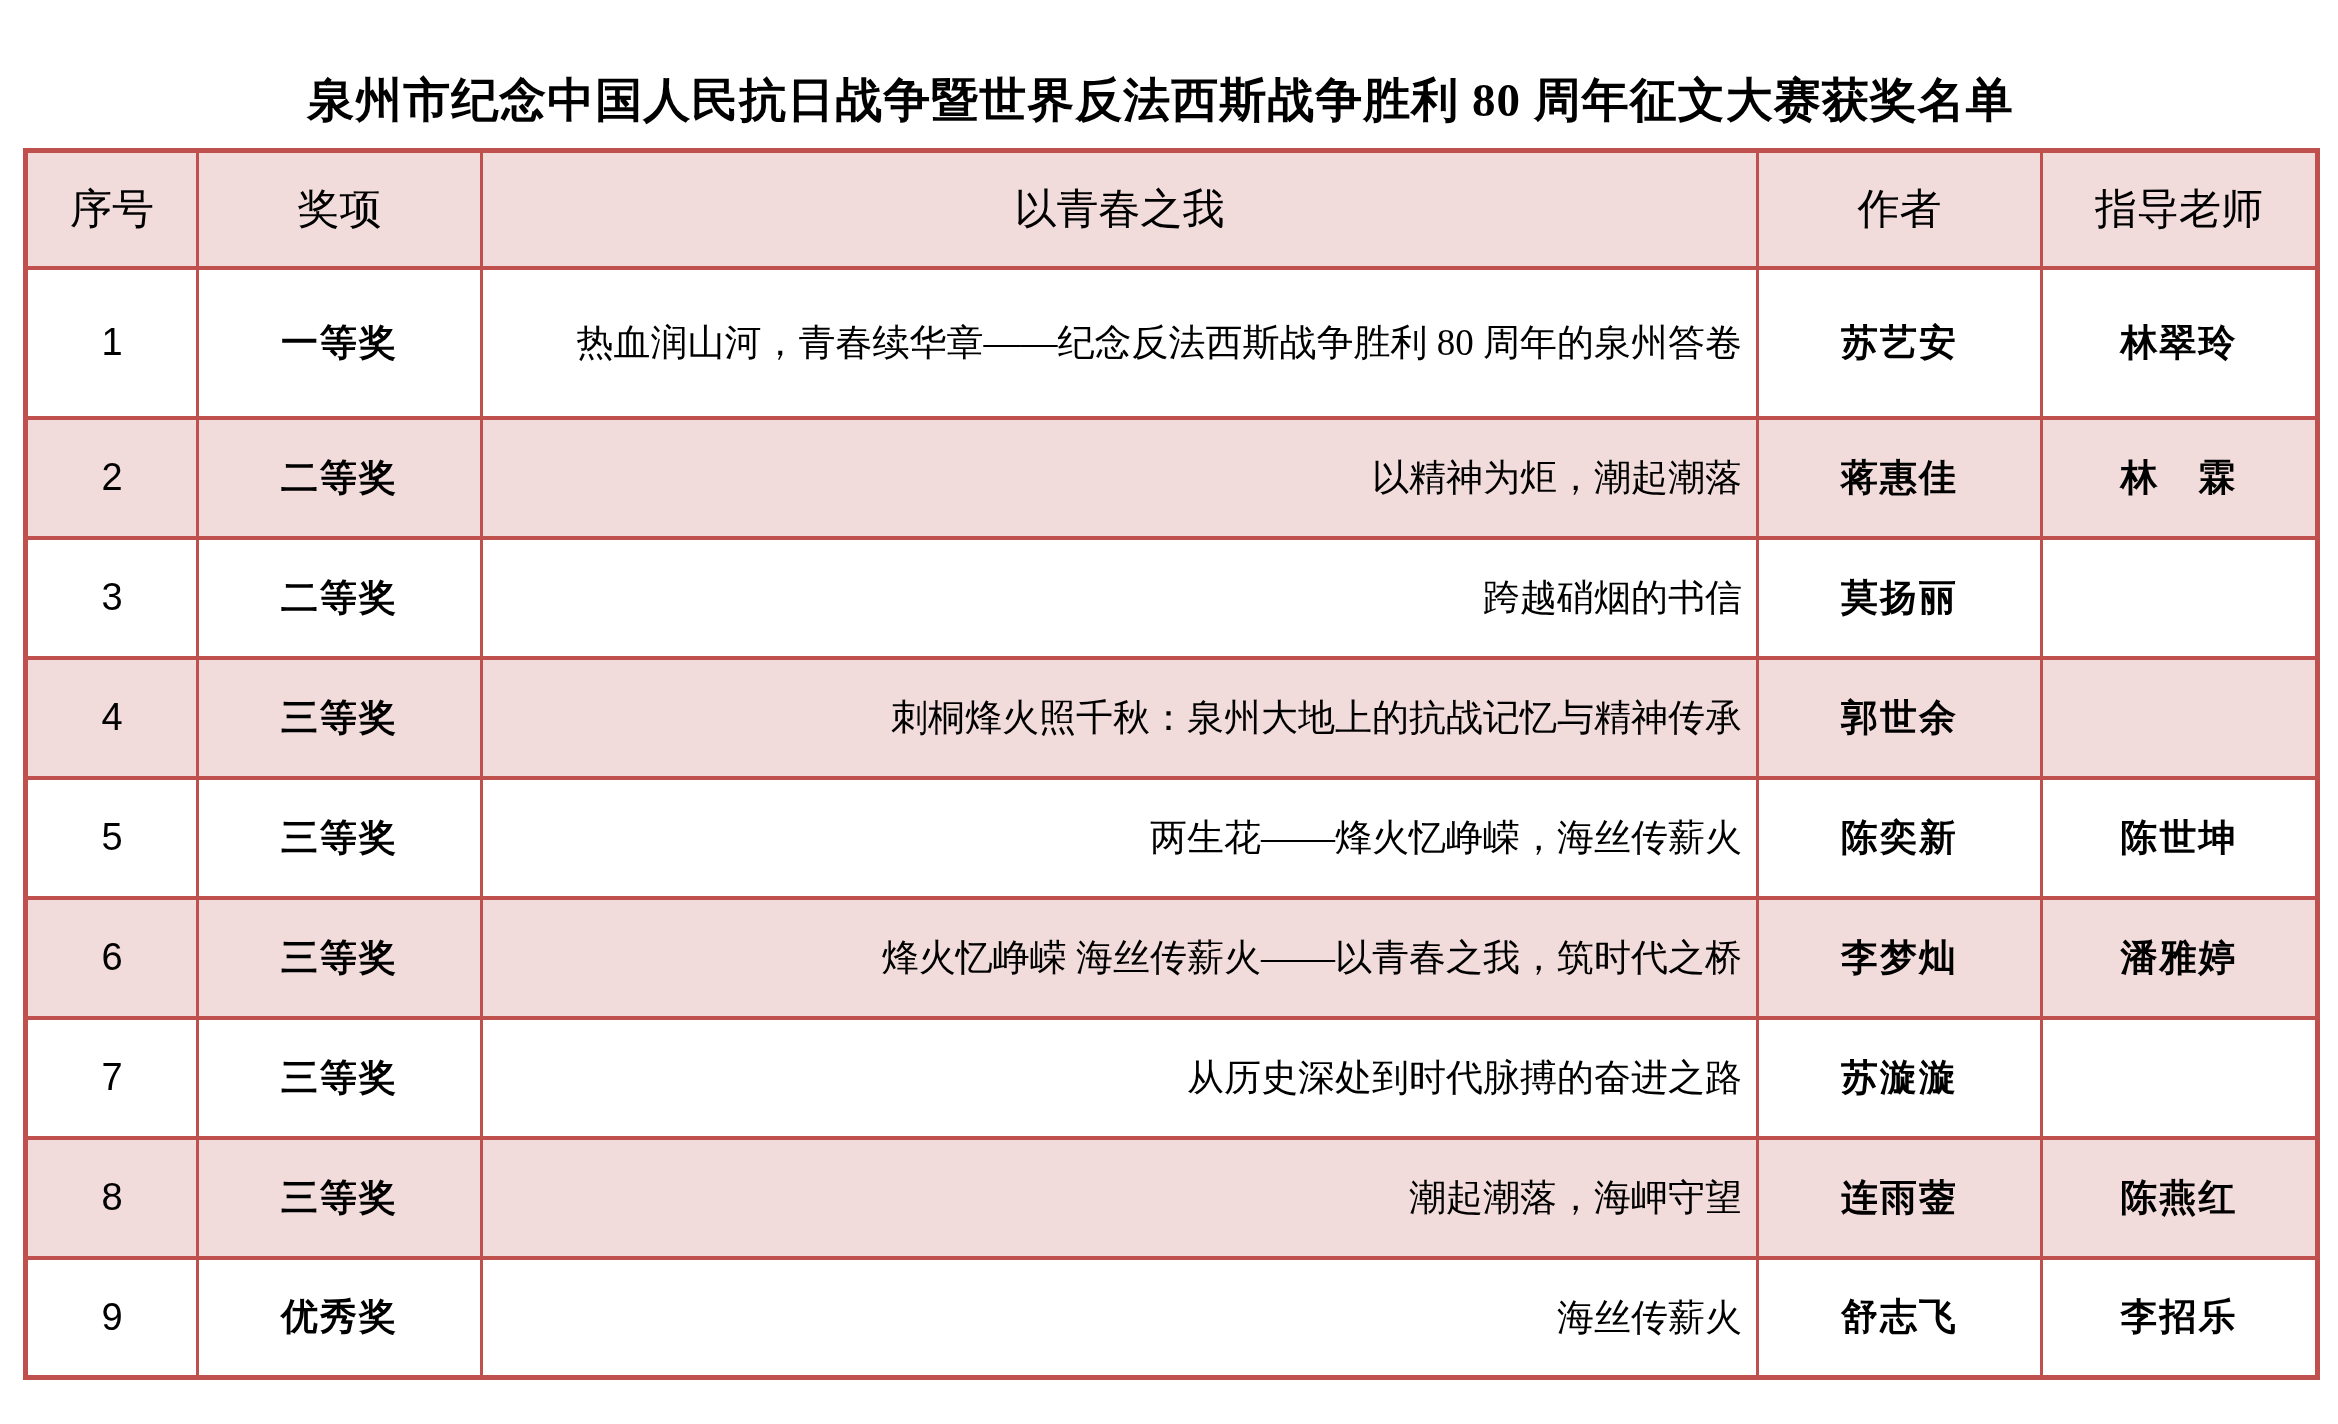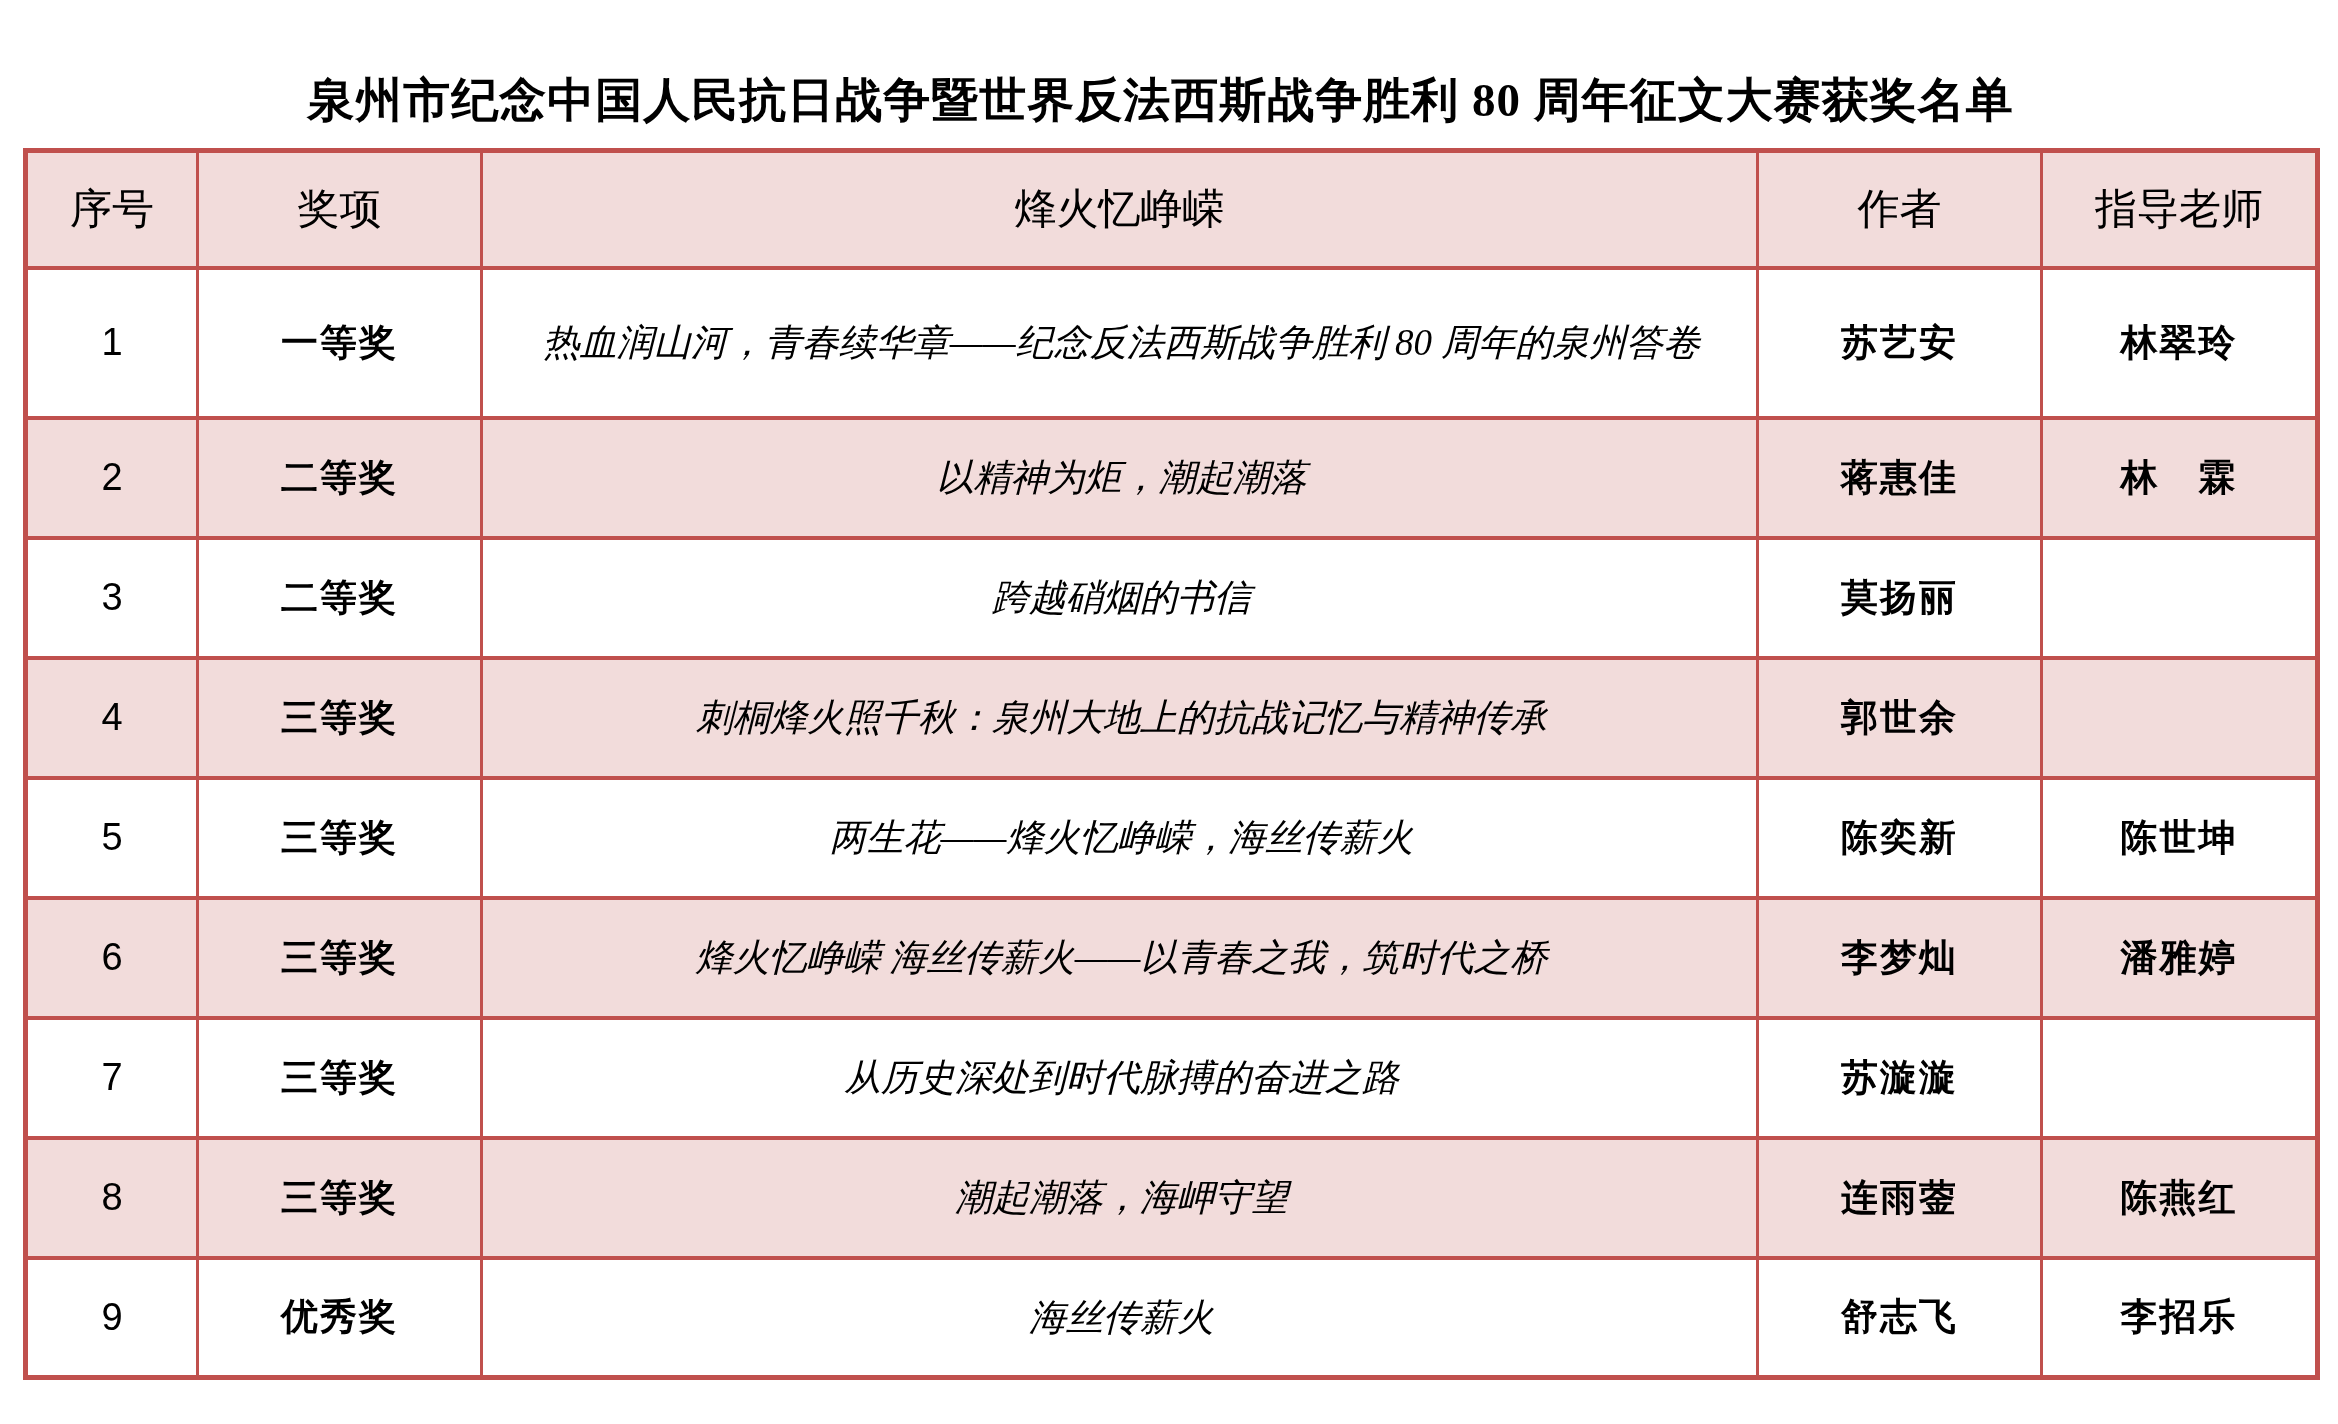--- a/index.html
+++ b/index.html
@@ -50,24 +50,23 @@
     font-family:"Liberation Sans","DejaVu Sans",sans-serif;
   }
   .awards tbody tr{height:120px;background:#ffffff;}
   .awards tbody tr.tall{height:150px;}
   .awards tbody tr.band{background:var(--band);}
   .awards td.c-no{
     font-family:"Liberation Sans","DejaVu Sans",sans-serif;
     font-size:38px;
   }
   .awards td.c-title{
-    text-align:center;
+    text-align:right;
     padding:8px 14px 8px 18px;
     line-height:1.55;
-    font-style:italic;
   }
   .awards td.c-award,.awards td.c-author,.awards td.c-teacher{
     letter-spacing:2px;
     font-weight:bold;
   }
 </style>
 </head>
 <body>
 
 <h1 class="doc-title">泉州市纪念中国人民抗日战争暨世界反法西斯战争胜利 80 周年征文大赛获奖名单</h1>
@@ -77,21 +76,21 @@
     <col style="width:172px">
     <col style="width:284px">
     <col style="width:1276px">
     <col style="width:284px">
     <col style="width:276px">
   </colgroup>
   <thead>
     <tr>
       <th>序号</th>
       <th>奖项</th>
-      <th>烽火忆峥嵘</th>
+      <th>以青春之我</th>
       <th>作者</th>
       <th>指导老师</th>
     </tr>
   </thead>
   <tbody id="table-body">
       <tr class="tall">
     <td class="c-no">1</td>
     <td class="c-award">一等奖</td>
     <td class="c-title">热血润山河，青春续华章——纪念反法西斯战争胜利 80 周年的泉州答卷</td>
     <td class="c-author">苏艺安</td>

